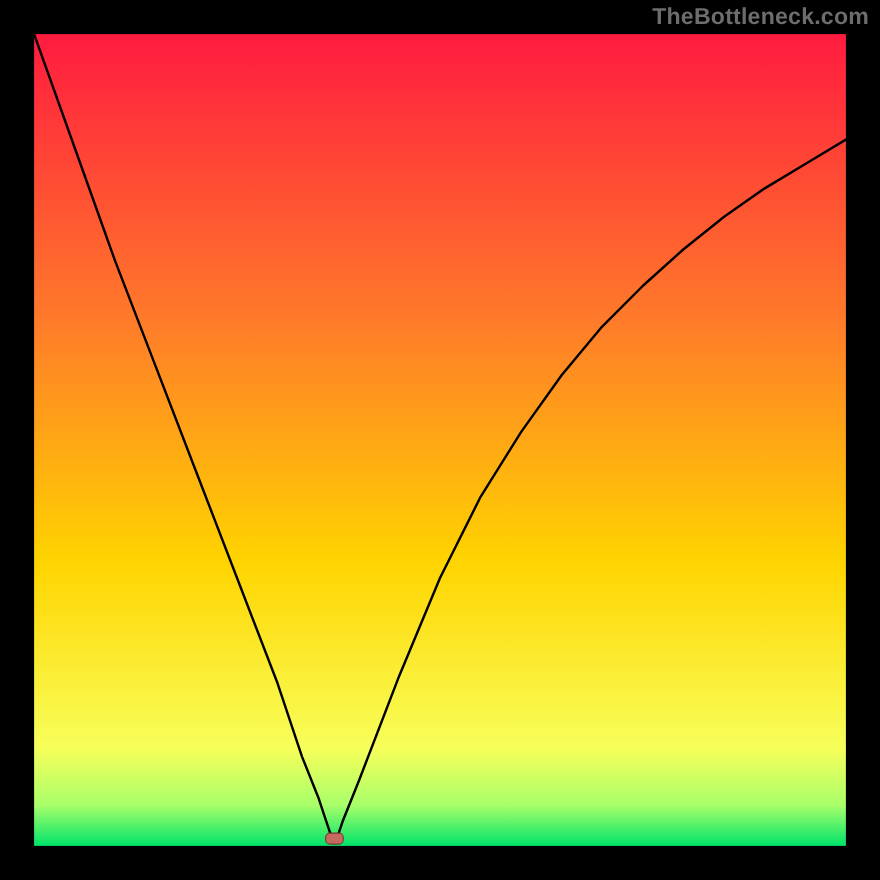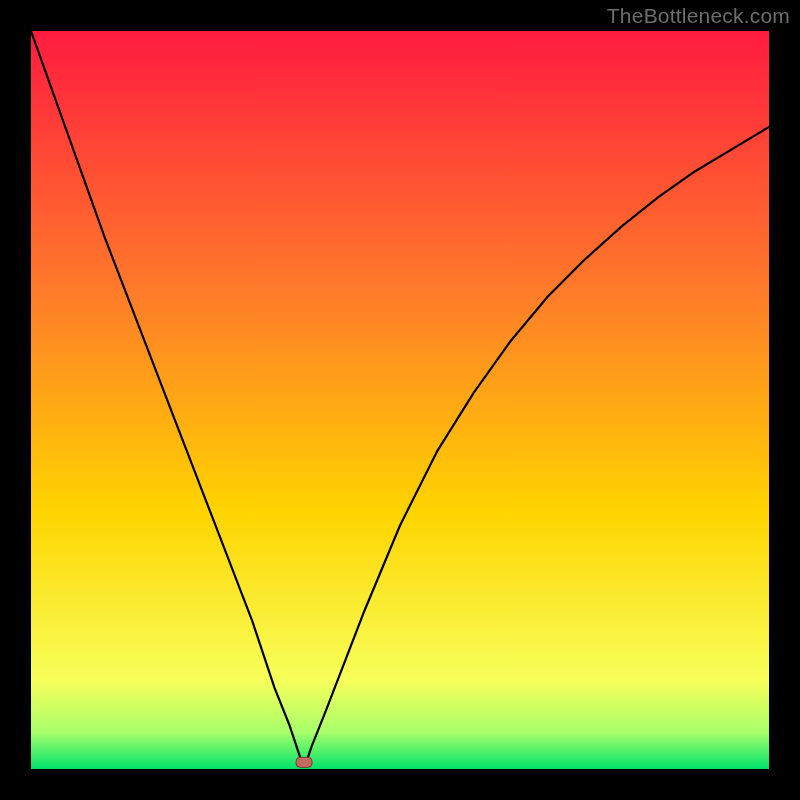--- a/index.html
+++ b/index.html
@@ -17,21 +17,21 @@
     top: 31px;
     width: 738px;
     height: 738px;
   }
   .watermark {
     position: absolute;
     top: 4px;
     right: 10px;
     color: #6d6d6d;
     font-size: 21px;
-    font-weight: 400;
+    font-weight: 700;
     letter-spacing: 0.2px;
   }
 </style>
 </head>
 <body>
 
 <div class="frame">
   <svg width="738" height="738" viewBox="0 0 738 738" preserveAspectRatio="none">
     <defs>
       <linearGradient id="bg-grad" x1="0" y1="0" x2="0" y2="1">

